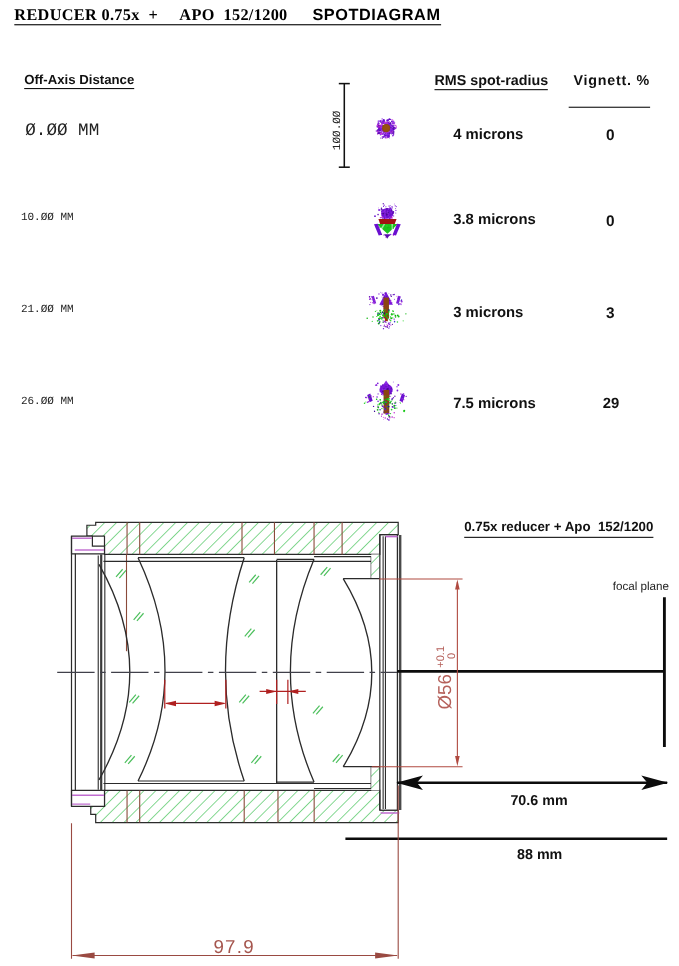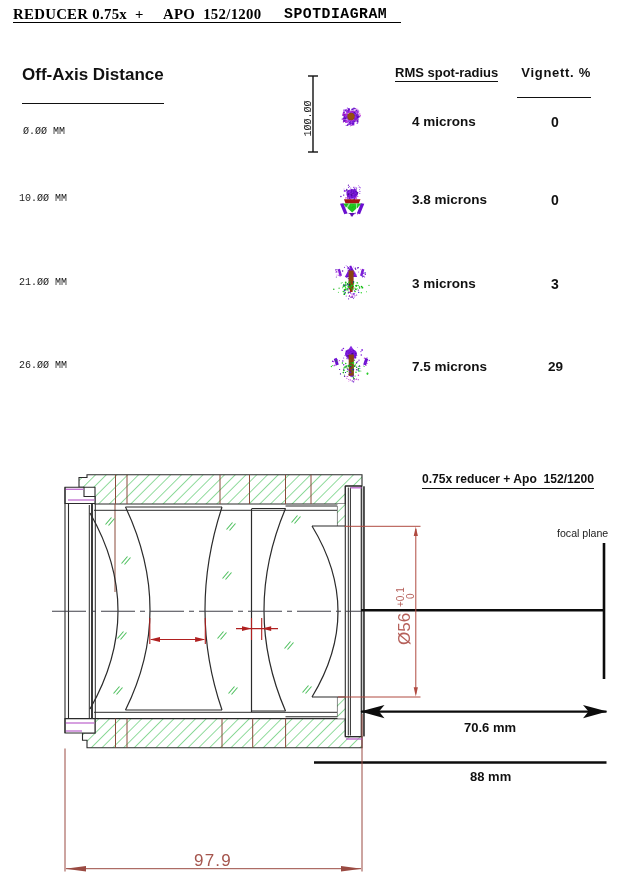--- a/index.html
+++ b/index.html
@@ -10,31 +10,31 @@
   .mono{font-family:"Liberation Mono",monospace;color:#222;}
 </style>
 </head>
 <body>
 <div id="page">
 
 <div class="abs" style="left:13px;top:6px;font-family:'Liberation Serif',serif;font-weight:bold;font-size:14.8px;color:#000;letter-spacing:0.3px;white-space:nowrap;">REDUCER 0.75x&nbsp;&nbsp;+</div>
 
 <div class="abs" style="left:163px;top:6px;font-family:'Liberation Serif',serif;font-weight:bold;font-size:14.8px;color:#000;letter-spacing:0.3px;white-space:nowrap;">APO&nbsp;&nbsp;152/1200</div>
 
-<div class="abs" style="left:284px;top:6px;font-family:Liberation Mono, monospace;font-weight:bold;font-size:14.8px;color:#000;letter-spacing:0.5px;white-space:nowrap;">SPOTDIAGRAM</div>
+<div class="abs" style="left:284px;top:6px;font-family:Liberation Sans, sans-serif;font-weight:bold;font-size:14.8px;color:#000;letter-spacing:0.5px;white-space:nowrap;">SPOTDIAGRAM</div>
 
 <div class="abs" style="left:13px;top:21.6px;width:388px;height:1.8px;background:#000;"></div>
 
-<div class="abs bsans" style="left:22px;top:65px;font-size:17px;border-bottom:1.5px solid #111;padding-bottom:18px;">Off-Axis Distance</div>
+<div class="abs bsans" style="left:22px;top:65px;font-size:12px;border-bottom:1.5px solid #111;padding-bottom:1px;">Off-Axis Distance</div>
 
 <div class="abs bsans" style="left:395px;top:65px;font-size:13px;border-bottom:1.5px solid #111;padding-bottom:1px;">RMS spot-radius</div>
 
 <div class="abs bsans" style="left:517px;top:65px;font-size:13px;letter-spacing:0.7px;border-bottom:1.5px solid #111;padding-bottom:17px;">&nbsp;Vignett. %</div>
 
-<div class="abs mono" style="left:23px;top:110px;font-size:10px;margin-top:16px;">Ø.ØØ MM</div>
+<div class="abs mono" style="left:23px;top:110px;font-size:16px;">Ø.ØØ MM</div>
 
 <div class="abs mono" style="left:19px;top:193px;font-size:10px;">10.ØØ MM</div>
 
 <div class="abs mono" style="left:19px;top:277px;font-size:10px;">21.ØØ MM</div>
 
 <div class="abs mono" style="left:19px;top:360px;font-size:10px;">26.ØØ MM</div>
 
 <div class="abs mono" style="left:278px;top:113px;font-size:10px;transform:rotate(-90deg);transform-origin:center;width:60px;text-align:center;">1ØØ.ØØ</div>
 
 <div class="abs bsans" style="left:412px;top:114px;font-size:13.5px;">4 microns</div>

